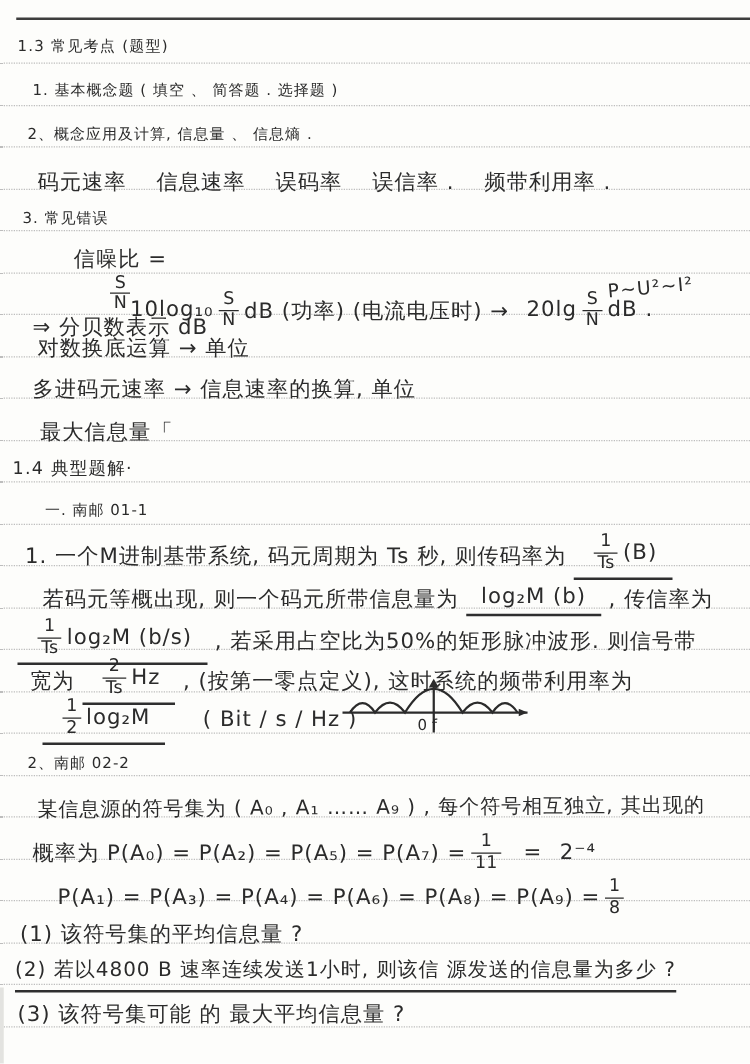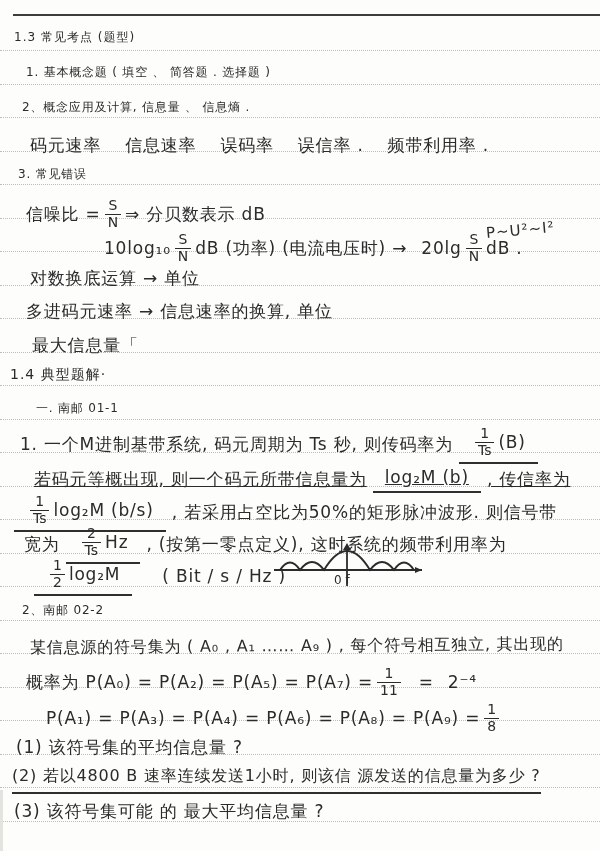--- a/index.html
+++ b/index.html
@@ -63,21 +63,21 @@
       <div class="rule" style="top: 820.5px;"></div>
     </div>
   <div class="scan-edge"></div>
 
   <div class="line h13" style="top:29px; left:14px;">1.3 常见考点 (题型)</div>
   <div class="line sub" style="top:64px; left:26px;">1. 基本概念题 ( 填空 、 简答题 . 选择题 )</div>
   <div class="line sub" style="top:99px; left:22px;">2、概念应用及计算,  信息量 、 信息熵 .</div>
   <div class="line" style="top:134px; left:30px;">码元速率　 信息速率　 误码率　 误信率 .　 频带利用率 .</div>
   <div class="line sub" style="top:166px; left:18px;">3. 常见错误</div>
 
-  <div class="row" style="top:196px; left:26px; height:36px;">
+  <div class="row" style="top:196px; left:26px; height:36px;flex-direction:column;">
     <span>信噪比 =</span>
     <span class="frac">
       <span class="num">S</span>
       <span class="den">N</span>
     </span>
     <span>⇒ 分贝数表示  dB</span>
   </div>
 
   <div class="row" style="top:230px; left:56px; height:36px;margin-left:48px;">
     <span>10log₁₀</span>
@@ -106,21 +106,21 @@
     <span>1.  一个M进制基带系统, 码元周期为 Ts 秒, 则传码率为</span>
     <span class="ans">
       <span class="frac">
         <span class="num">1</span>
         <span class="den">Ts</span>
       </span>
       <span>(B)</span>
     </span>
   </div>
 
-  <div class="row" style="top:464px; left:34px; height:30px;text-decoration:underline;">
+  <div class="row" style="top:464px; left:34px; height:30px;">
     <span>若码元等概出现, 则一个码元所带信息量为</span>
     <span class="ans">log₂M (b)</span>
     <span>, 传信率为</span>
   </div>
 
   <div class="row" style="top:492px; left:8px; height:40px;">
     <span class="ans">
       <span class="frac">
         <span class="num">1</span>
         <span class="den">Ts</span>

